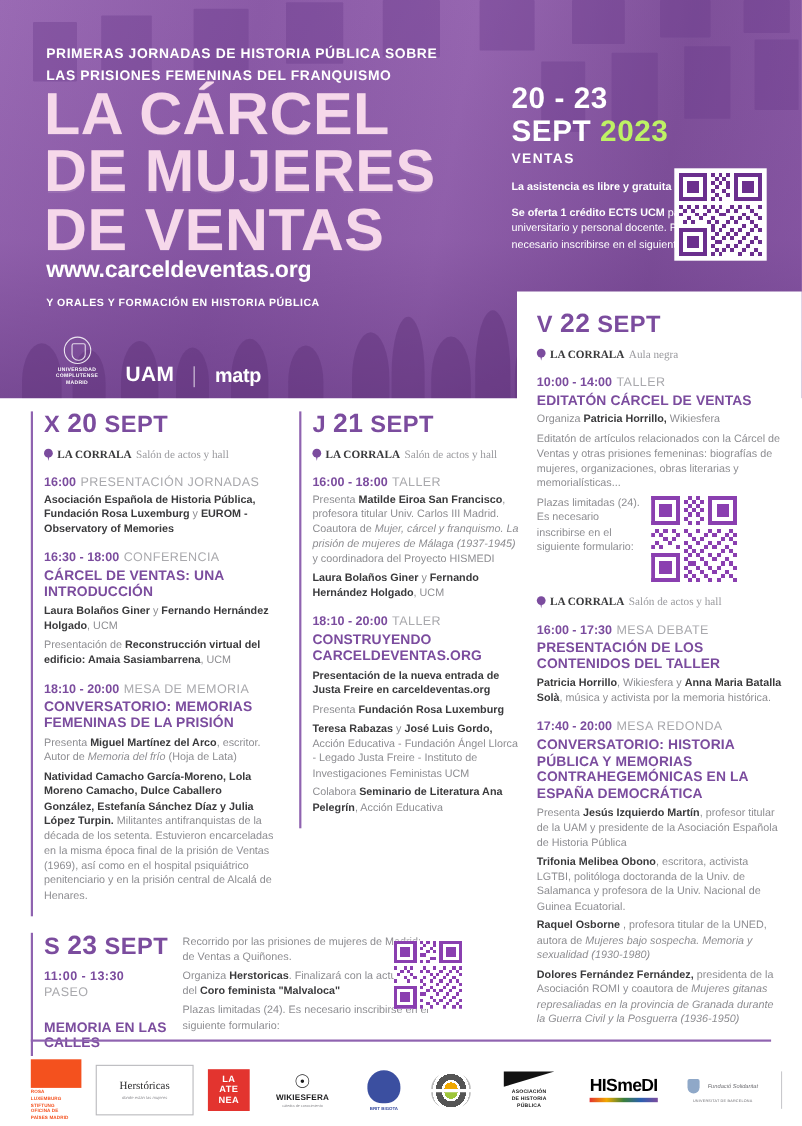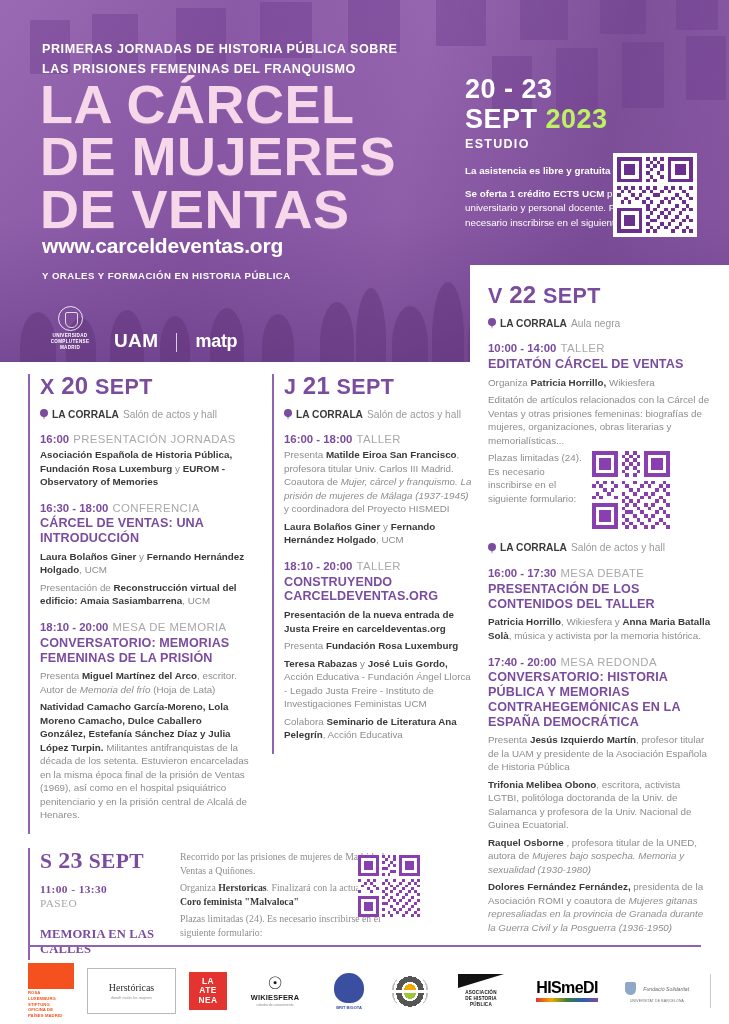--- a/index.html
+++ b/index.html
@@ -211,20 +211,21 @@
   .daytitle .num { font-size: 24px; }
 
   .venue {
     display: flex;
     align-items: center;
     gap: 4px;
     font-size: 10.2px;
     line-height: 1.35;
     margin-bottom: 11px;
     color: #9a9a9e;
+    font-family: Liberation Serif, serif;
   }
   .pin {
     flex: 0 0 auto;
     width: 8px; height: 11px;
     position: relative;
     align-self: center;
   }
   .pin::before {
     content: "";
     position: absolute; left: 0; top: 0;
@@ -279,22 +280,20 @@
   .para i { font-style: italic; }
 
   
   .block-s23 {
     position: absolute;
     left: 28px; top: 848px;
     width: 400px;
     border-left: 2px solid #8f63b0;
     padding-left: 10px;
     display: flex;
-    gap: 14px;
-    font-family: Liberation Serif, serif;
   }
   .s23-left { width: 126px; }
   .s23-right { width: 230px; padding-top: 2px; }
 
   .paseo-kind {
     color: #a9a9ad;
     font-size: 11.4px;
     letter-spacing: 0.4px;
     line-height: 1.25;
   }
@@ -428,21 +427,21 @@
       <div class="subkicker">
         <div>Y ORALES Y FORMACIÓN EN HISTORIA PÚBLICA</div>
       </div>
 
       <div class="hdr-right">
         <div class="dates">
           <div>20 - 23</div>
           <div><span>SEPT</span>
                <span class="year">2023</span></div>
         </div>
-        <div class="city">ESTUDIO</div>
+        <div class="city">VENTAS</div>
         <div class="hdr-note1">La asistencia es libre y gratuita</div>
         <div class="hdr-note2"><b>Se oferta 1 crédito ECTS UCM</b><span> para alumnado universitario y personal docente. Para solicitarlo es necesario inscribirse en el siguiente formulario:</span></div>
       </div>
 
       <div class="qr-hdr">
         <div class="qr">
           <svg width="76" height="76" viewBox="0 0 21 21" shape-rendering="crispEdges">
             <rect width="21" height="21" fill="#fff"></rect>
             <g fill="#6b2f8e">
               <rect x="0" y="0" width="7" height="1"></rect>

